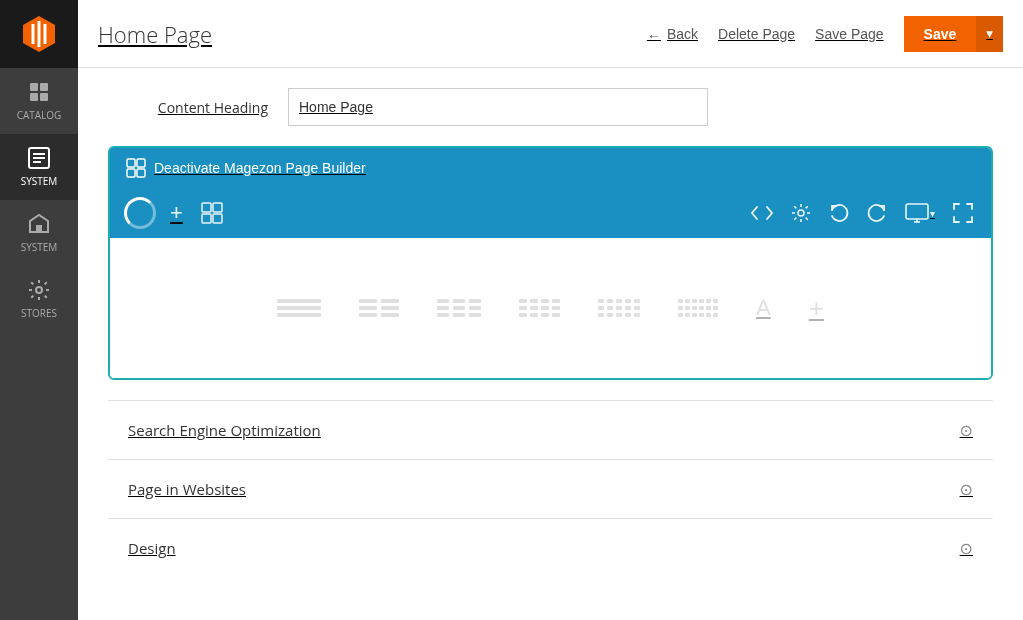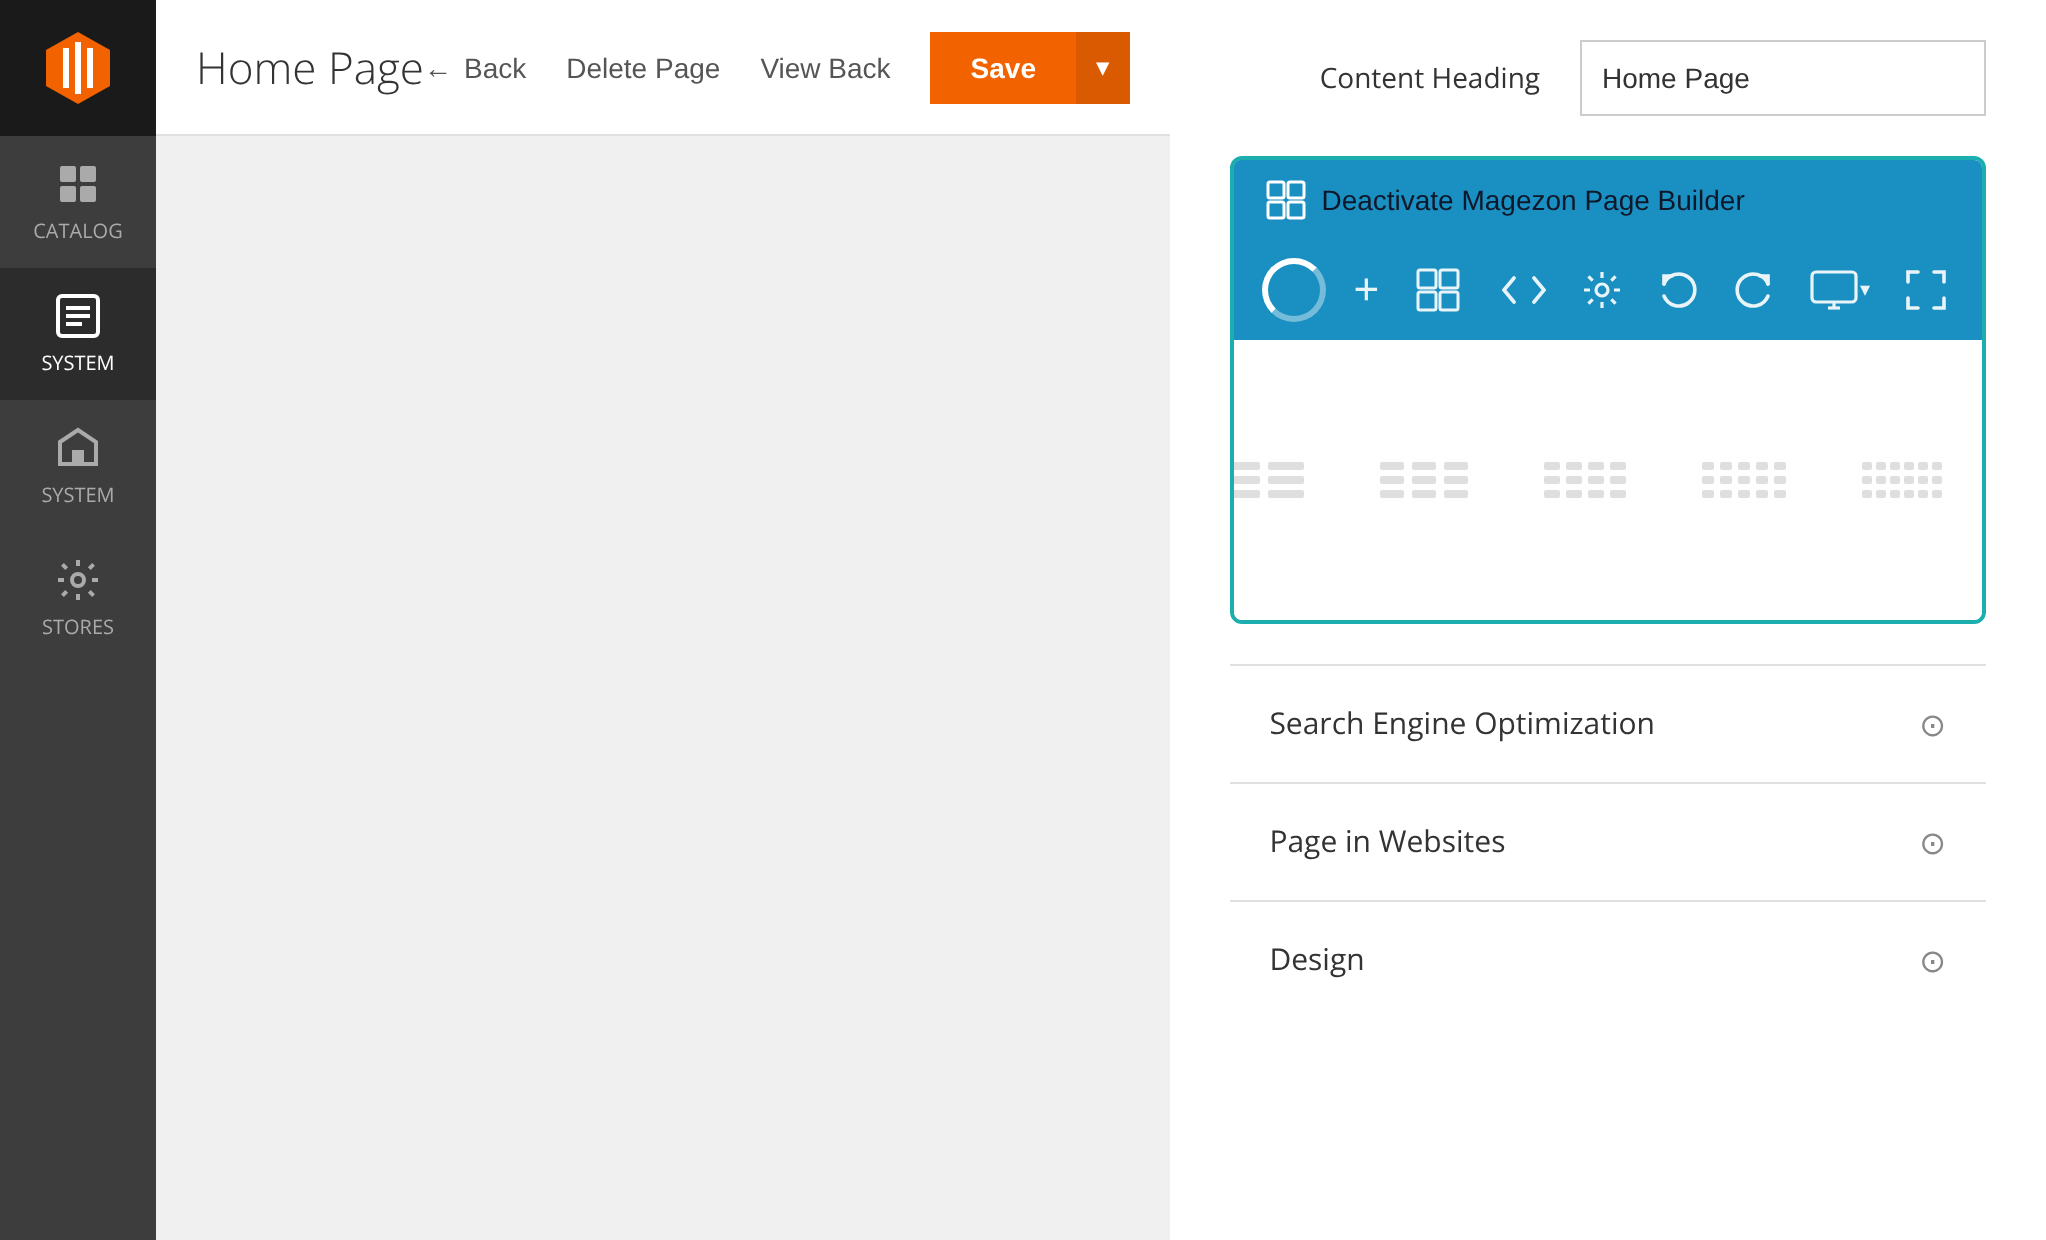--- a/index.html
+++ b/index.html
@@ -58,22 +58,24 @@
     .sidebar-item svg {
       width: 24px;
       height: 24px;
       fill: currentColor;
     }
 
     
     .main-content {
       flex: 1;
       display: flex;
+      flex-direction: column;
       background: #f0f0f0;
       overflow-y: auto;
+      text-decoration: underline;
     }
 
     
     .page-header {
       background: #fff;
       height: 68px;
       display: flex;
       align-items: center;
       padding: 0 20px;
       border-bottom: 1px solid #e0e0e0;
@@ -182,21 +184,21 @@
     .page-builder-header {
       background: #1a8fc1;
       padding: 0 0 0 0;
       display: flex;
       align-items: center;
     }
 
     .deactivate-btn {
       background: #1a8fc1;
       border: none;
-      color: #0f172a;
+      color: #ffffff;
       padding: 10px 16px;
       font-size: 14px;
       cursor: pointer;
       display: flex;
       align-items: center;
       gap: 8px;
     }
 
     .pb-toolbar {
       background: #1a8fc1;
@@ -324,21 +326,21 @@
 <div class="main-content">
 
   <header class="page-header">
     <h1 class="page-title">Home Page</h1>
     <div class="header-actions">
       <button class="btn-back">
         <span>←</span>
         <span>Back</span>
       </button>
       <button class="btn-link">Delete Page</button>
-      <button class="btn-link">View Back</button>
+      <button class="btn-link">Save Page</button>
       <div class="btn-save-group">
         <button class="btn-save">Save</button>
         <button class="btn-save-dropdown">
           <span>▾</span>
         </button>
       </div>
     </div>
   </header>
 
   <div class="form-area">

